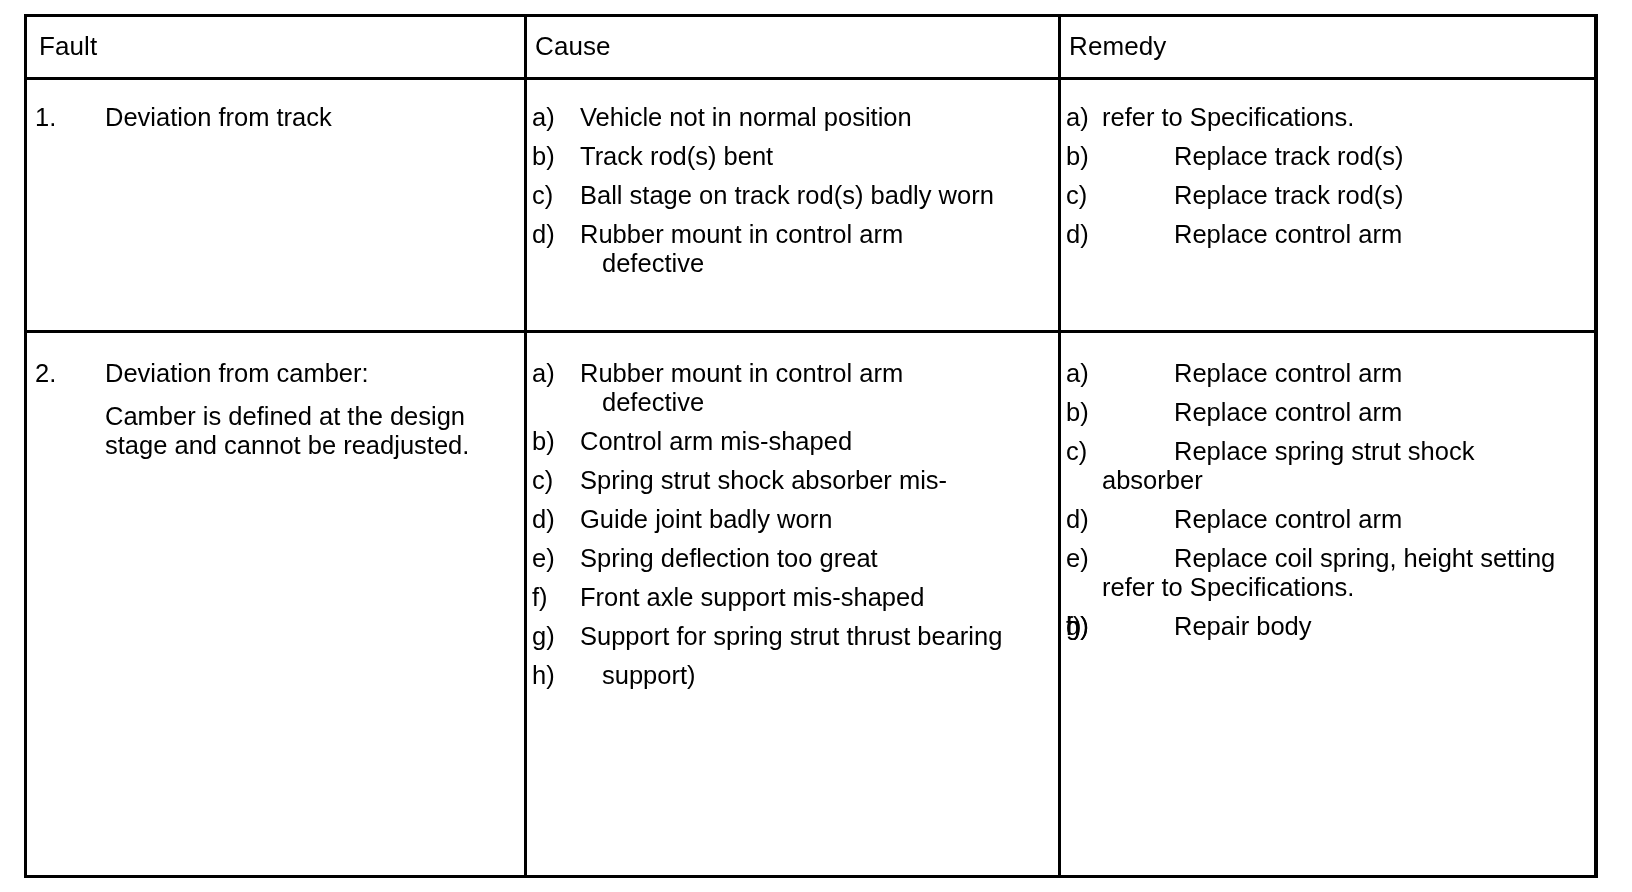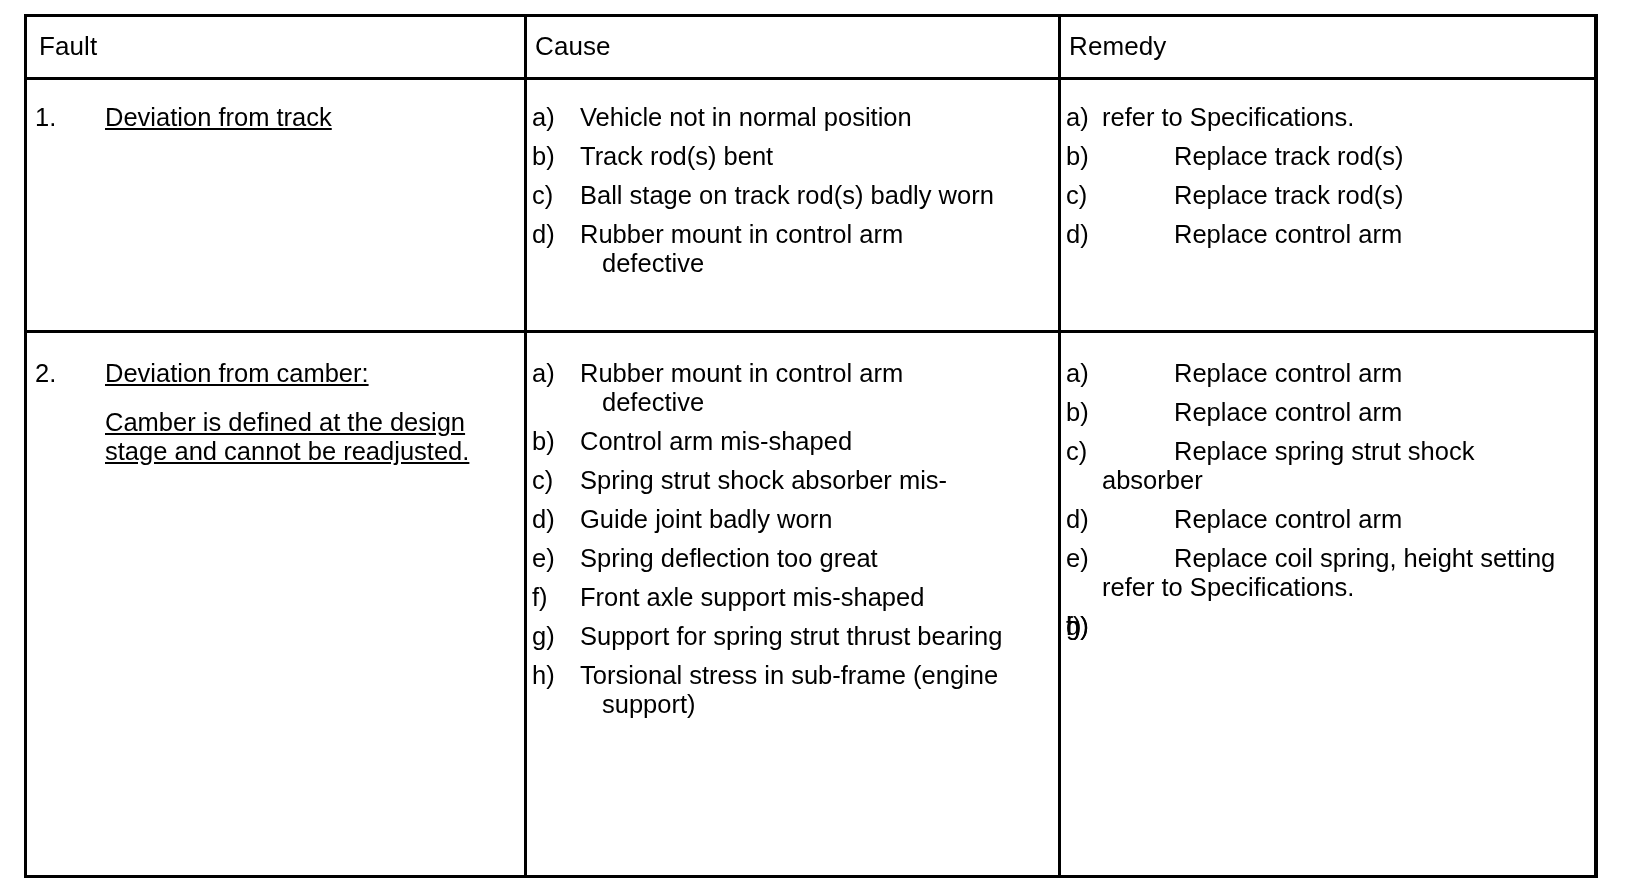--- a/index.html
+++ b/index.html
@@ -101,25 +101,24 @@
   .fault-item {
     position: relative;
     padding-left: 70px;
   }
   .fault-num {
     position: absolute;
     left: 0;
     top: 0;
     width: 60px;
   }
-  .fault-title { display: block; text-decoration: underline; }
+  .fault-title { display: block; }
   .fault-note {
     display: block;
-    margin-top: 20px;
-    text-decoration: underline;
+    margin-top: 14px;
   }
 
   
   .list {
     margin: 0;
     padding: 0;
     list-style: none;
   }
   .list li {
     position: relative;
@@ -251,21 +250,20 @@
         <li>
           <span class="marker">f)</span>
           <span class="text">Front axle support mis-shaped</span>
         </li>
         <li>
           <span class="marker">g)</span>
           <span class="text">Support for spring strut thrust bearing</span>
         </li>
         <li>
           <span class="marker">h)</span>
-          <span class="text">Torsional stress in sub-frame (engine</span>
           <span class="cont">support)</span>
         </li>
       </ul>
     </div>
 
     <div class="cell r2-remedy">
       <ul class="list list-remedy">
         <li>
           <span class="marker">a)</span>
           <span class="text">Replace control arm</span>
@@ -289,18 +287,19 @@
           <span class="cont-out">refer to Specifications.</span>
         </li>
         <li>
           <span class="marker">f)</span>
         </li>
         <li>
           <span class="marker">g)</span>
         </li>
         <li>
           <span class="marker">h)</span>
+          <span class="text">Repair body</span>
         </li>
       </ul>
     </div>
 
   </div>
 </div>
 
 </body></html>

